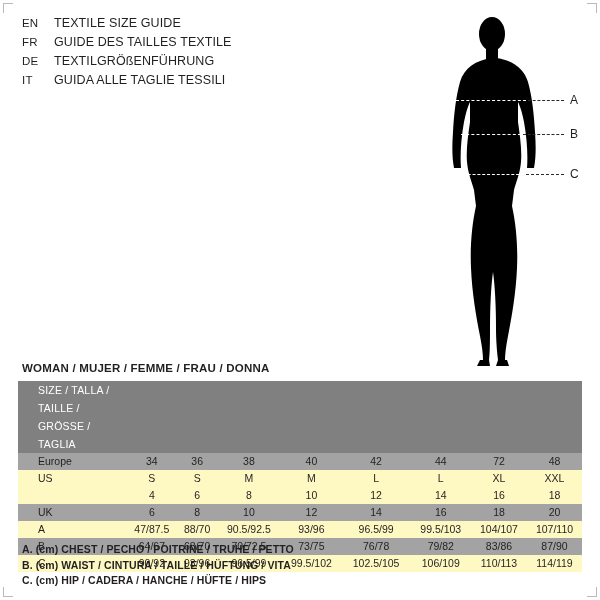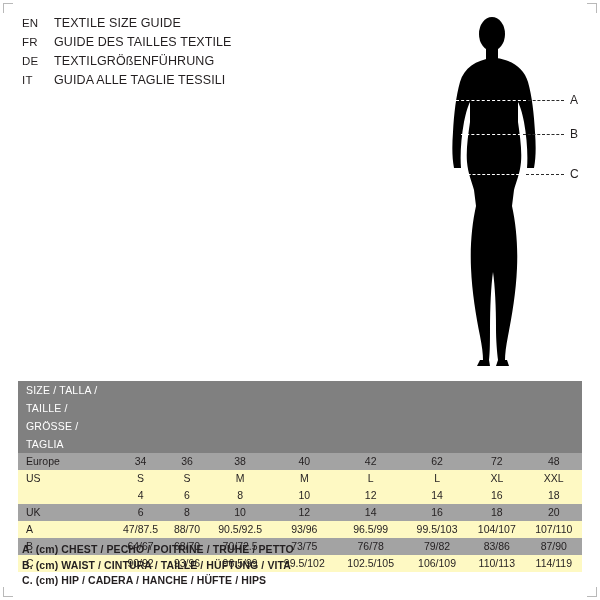--- a/index.html
+++ b/index.html
@@ -97,21 +97,21 @@
   }
   table.size-table td {
     padding: 0;
     height: 17px;
     line-height: 17px;
     text-align: center;
     font-size: 10.5px;
   }
   table.size-table td.label {
     text-align: left;
-    padding-left: 8px;
+    padding-left: 20px;
     width: 88px;
     margin-top: 36px;
   }
   tr.head-row td {
     background: #808080;
     color: #ffffff;
     font-weight: normal;
     height: 18px;
     line-height: 18px;
     font-size: 10.5px;
@@ -239,20 +239,21 @@
 
     <div class="measure-ext" style="left:118px; top:90px; width:36px;"></div>
     <div class="measure-ext" style="left:113px; top:124px; width:41px;"></div>
     <div class="measure-ext" style="left:116px; top:164px; width:38px;"></div>
 
     <div class="measure-label" style="left:160px; top:83px;">A</div>
     <div class="measure-label" style="left:160px; top:117px;">B</div>
     <div class="measure-label" style="left:160px; top:157px;">C</div>
   </div>
 
+  <div class="woman-title">WOMAN / MUJER / FEMME / FRAU / DONNA</div>
 
   <table class="size-table">
     <tbody>
       <tr class="head-row">
         <td class="label">SIZE / TALLA / TAILLE / GRÖSSE / TAGLIA</td>
         <td></td>
         <td></td>
         <td></td>
         <td></td>
         <td></td>
@@ -261,21 +262,21 @@
         <td></td>
       </tr>
 
       <tr class="shaded">
         <td class="label">Europe</td>
         <td>34</td>
         <td>36</td>
         <td>38</td>
         <td>40</td>
         <td>42</td>
-        <td>62</td>
+        <td>44</td>
         <td>72</td>
         <td>48</td>
       </tr>
 
       <tr class="plain">
         <td class="label">US</td>
         <td>S</td>
         <td>S</td>
         <td>M</td>
         <td>M</td>

